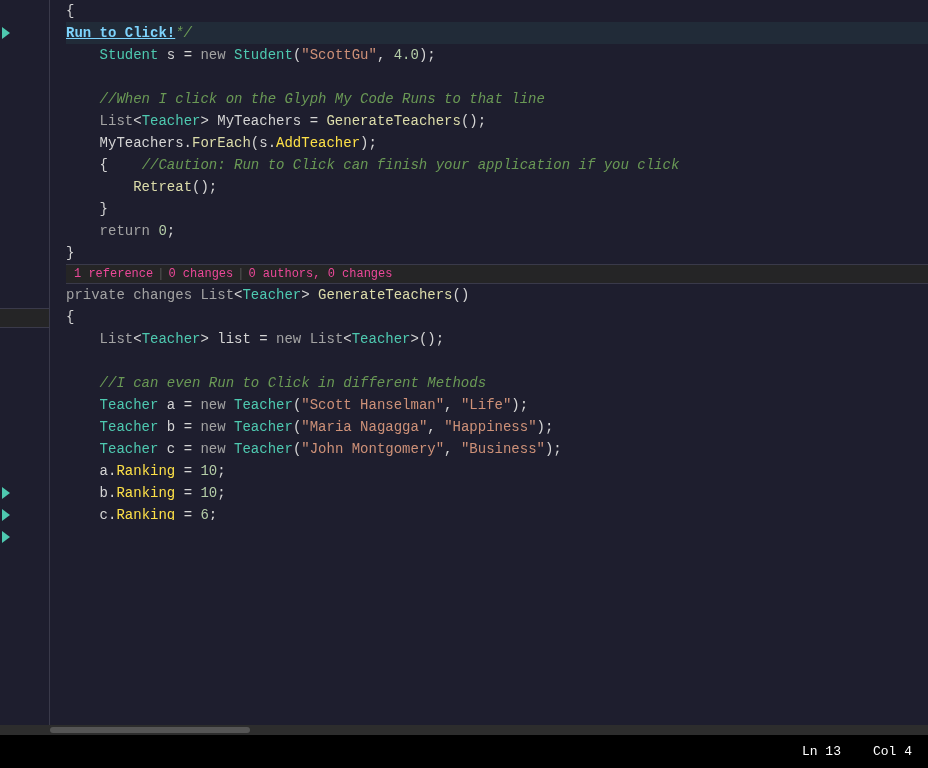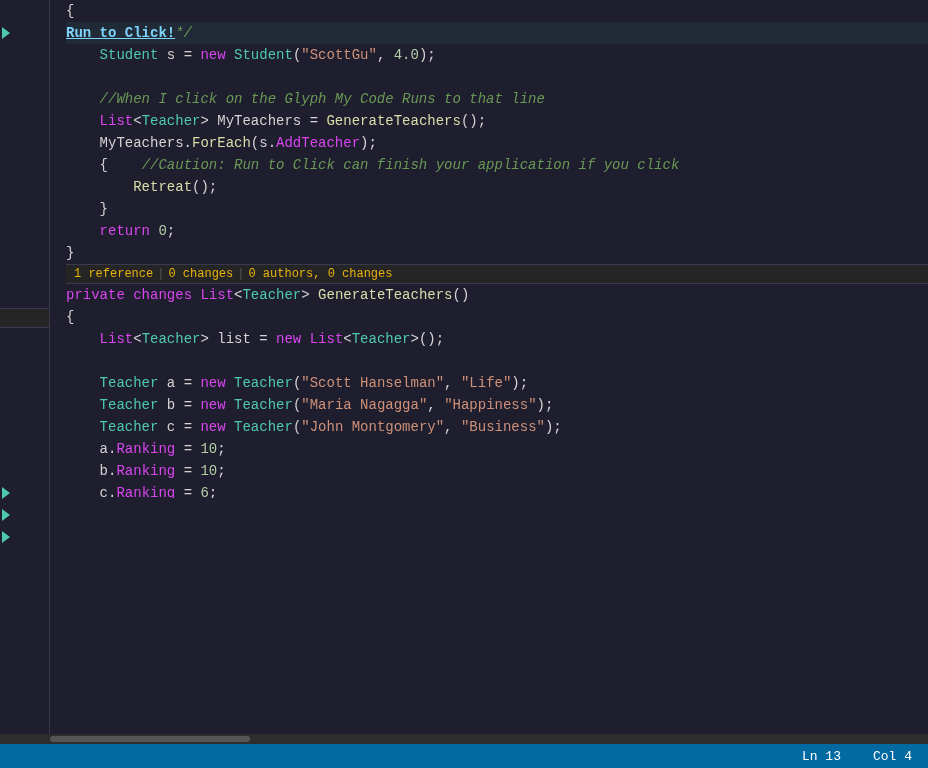--- a/index.html
+++ b/index.html
@@ -74,56 +74,56 @@
     .code-line {
       height: 22px;
       display: flex;
       align-items: center;
       white-space: pre;
       font-size: 14px;
       line-height: 22px;
     }
 
     
-    .kw { color: #d946ef; } 
+    .kw { color: #a3a3a3; } 
     .kw2 { color: #c586c0; } 
     .type { color: #4ec9b0; } 
     .str { color: #ce9178; } 
     .comment { color: #6a9955; font-style: italic; } 
     .plain { color: #d4d4d4; }
     .num { color: #b5cea8; }
     .punct { color: #d4d4d4; }
     .method { color: #dcdcaa; }
-    .prop { color: #d946ef; }
+    .prop { color: #fde047; }
 
     
     .ref-bar {
       height: 20px;
       background: #252526;
       display: flex;
       align-items: center;
       padding: 0 8px;
       border-top: 1px solid #3a3a4a;
       border-bottom: 1px solid #3a3a4a;
     }
 
     .ref-bar span {
-      color: #eab308;
+      color: #ec4899;
       font-size: 12px;
     }
 
     .ref-bar .separator {
       color: #555;
       margin: 0 4px;
     }
 
     
     .status-bar {
-      height: 24px;
-      background: #0369a1;
+      height: 33px;
+      background: #000000;
       display: flex;
       align-items: center;
       justify-content: flex-end;
       padding: 0 16px;
       gap: 32px;
     }
 
     .status-bar span {
       color: #fff;
       font-size: 13px;
@@ -257,20 +257,23 @@
       <div class="code-line">
         <span class="punct">{</span>
       </div>
 
       <div class="code-line">
         <span class="plain">    </span><span class="kw">List</span><span class="punct">&lt;</span><span class="type">Teacher</span><span class="punct">&gt;</span><span class="plain"> list = </span><span class="kw">new</span><span class="plain"> </span><span class="kw">List</span><span class="punct">&lt;</span><span class="type">Teacher</span><span class="punct">&gt;();</span>
       </div>
 
       <div class="code-line">&nbsp;</div>
 
+      <div class="code-line">
+        <span class="comment">    //I can even Run to Click in different Methods</span>
+      </div>
 
       <div class="code-line">
         <span class="plain">    </span><span class="type">Teacher</span><span class="plain"> a = </span><span class="kw">new</span><span class="plain"> </span><span class="type">Teacher</span><span class="punct">(</span><span class="str">"Scott Hanselman"</span><span class="plain">, </span><span class="str">"Life"</span><span class="punct">);</span>
       </div>
 
       <div class="code-line">
         <span class="plain">    </span><span class="type">Teacher</span><span class="plain"> b = </span><span class="kw">new</span><span class="plain"> </span><span class="type">Teacher</span><span class="punct">(</span><span class="str">"Maria Nagagga"</span><span class="plain">, </span><span class="str">"Happiness"</span><span class="punct">);</span>
       </div>
 
       <div class="code-line">

